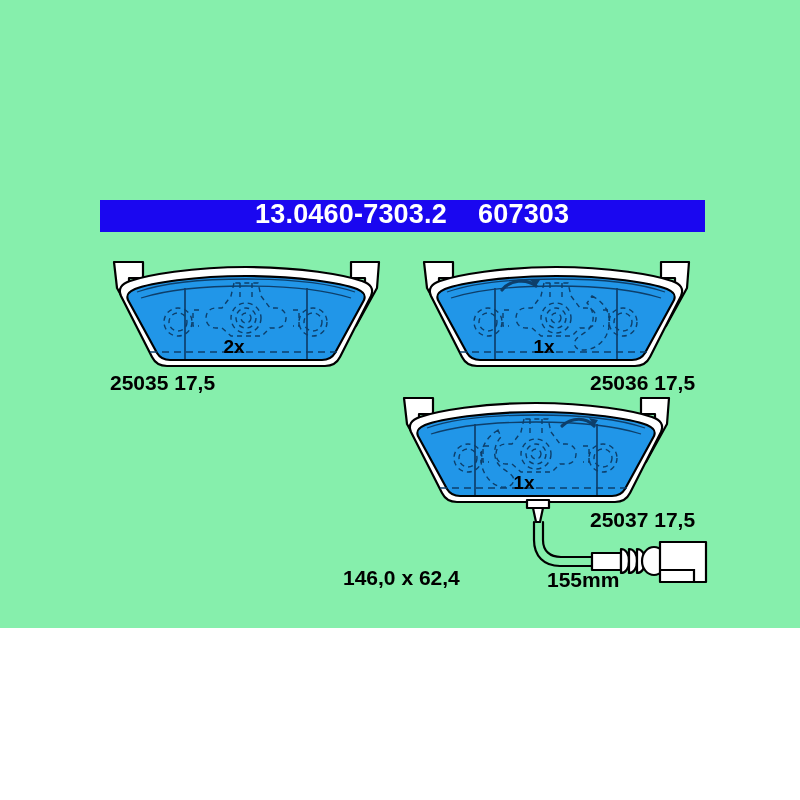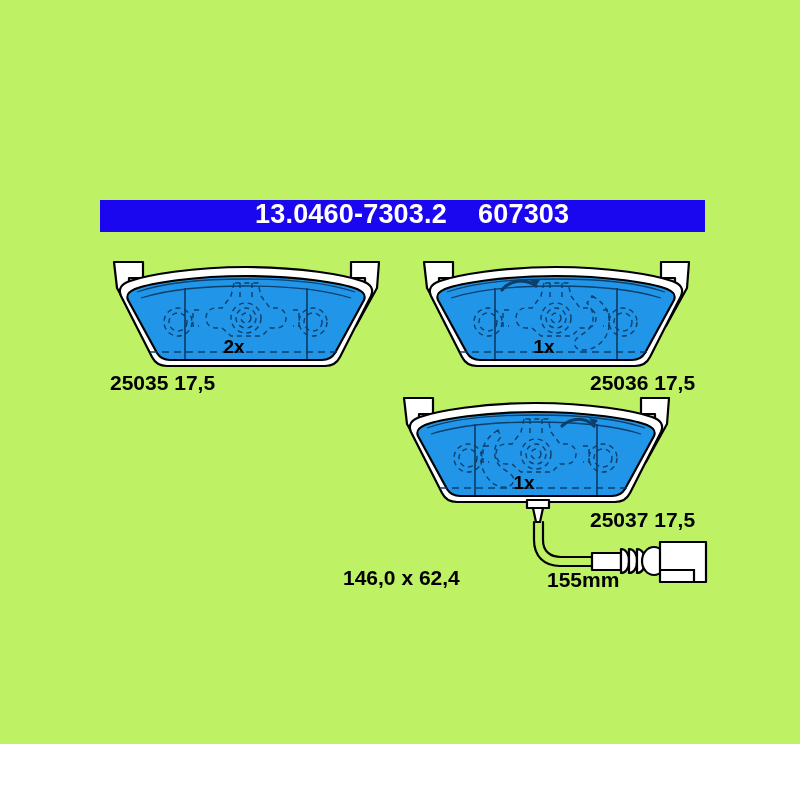--- a/index.html
+++ b/index.html
@@ -12,22 +12,22 @@
     height: 800px;
     position: relative;
     font-family: "Liberation Sans", sans-serif;
     overflow: hidden;
   }
   #stage {
     position: absolute;
     left: 0;
     top: 0;
     width: 800px;
-    height: 744px;
-    background: #bef264;
+    height: 628px;
+    background: #86efac;
   }
   svg.diagram {
     position: absolute;
     left: 0;
     top: 0;
     width: 800px;
     height: 800px;
     display: block;
   }
   .hdr-bar { }

